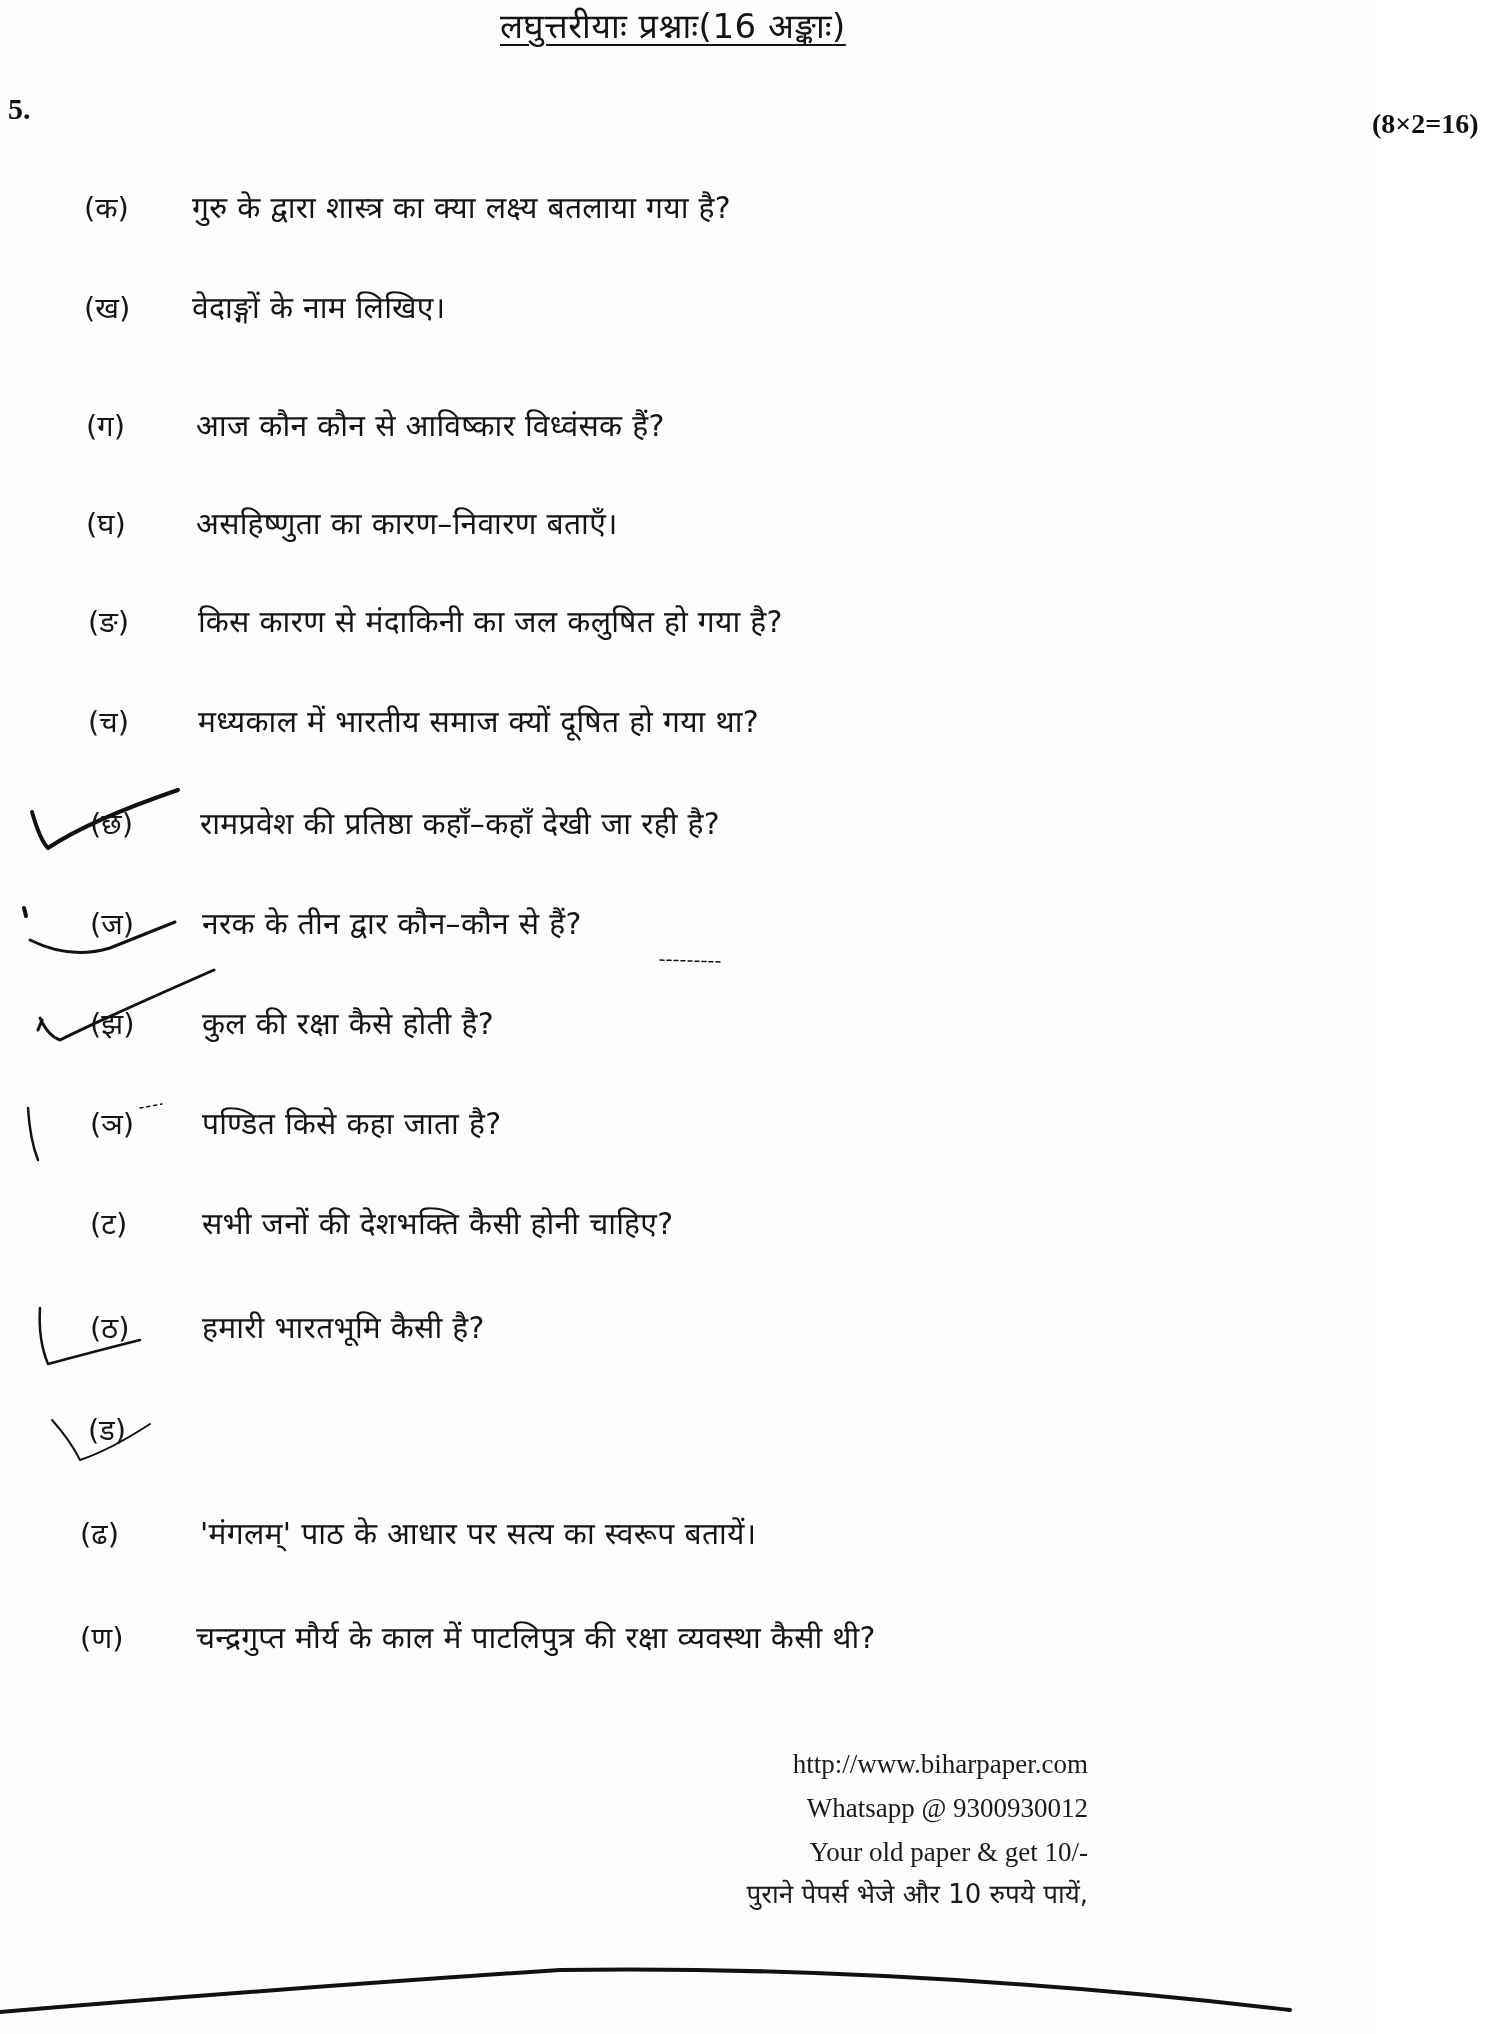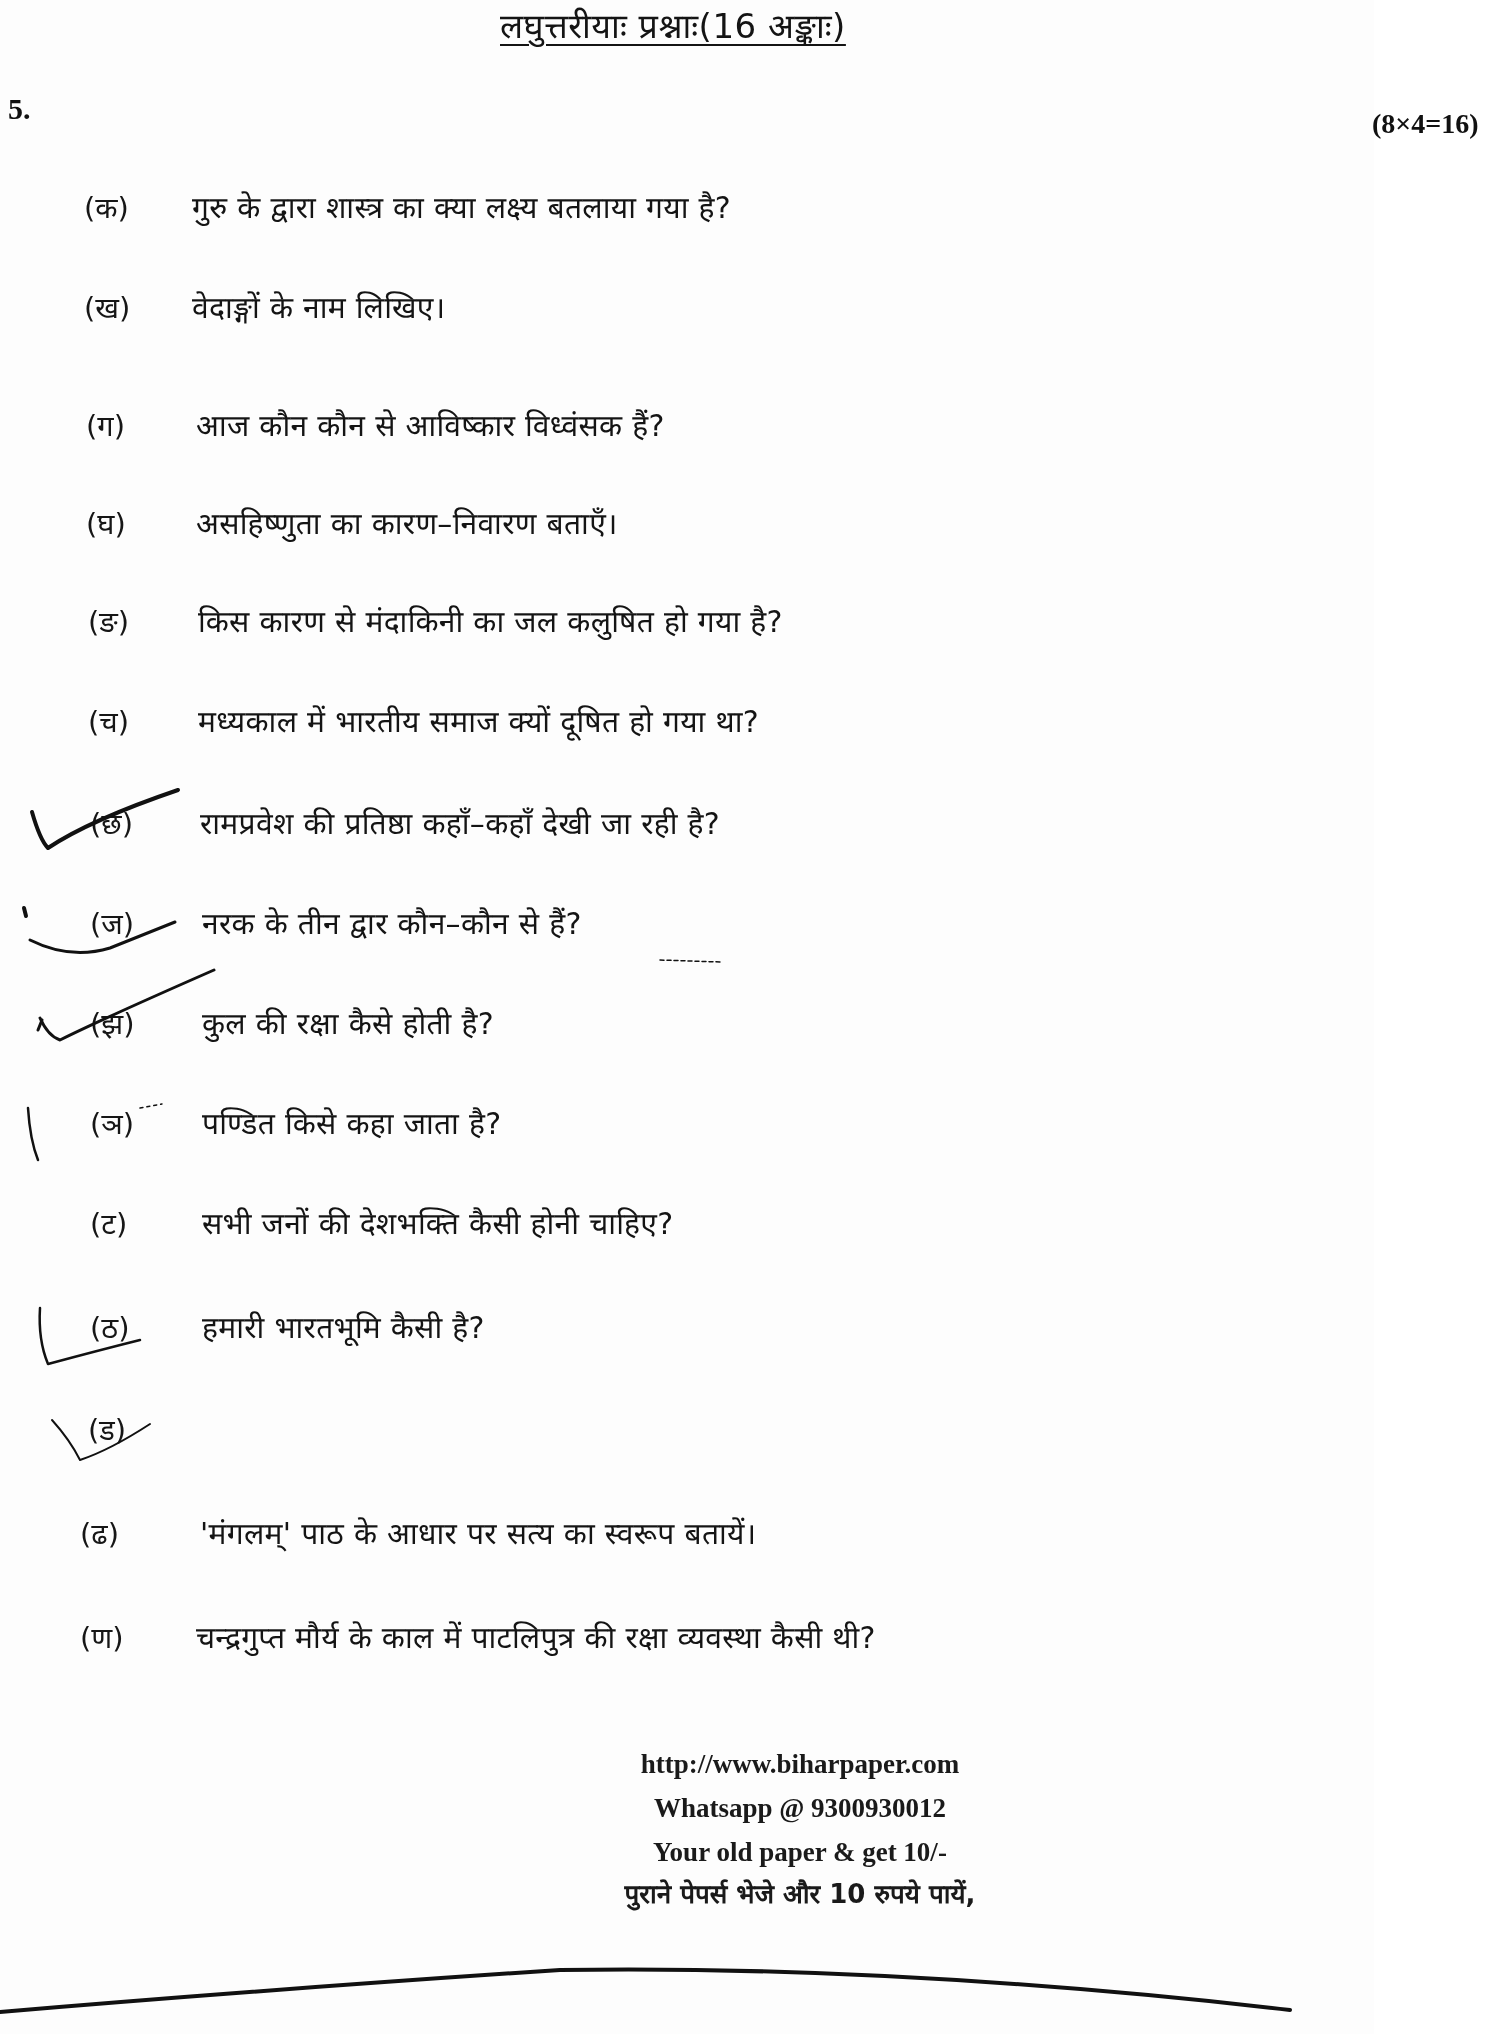--- a/index.html
+++ b/index.html
@@ -83,26 +83,26 @@
       left: 192px;
       top: 0;
       font-size: 30px;
       line-height: 44px;
       color: #141414;
       white-space: nowrap;
       letter-spacing: 0.3px;
     }
     .footer {
       position: absolute;
-      left: 500px;
+      left: 488px;
       width: 600px;
       top: 1742px;
-      text-align: center;
+      text-align: right;
       font-family: "Liberation Serif", "DejaVu Serif", serif;
-      font-weight: bold;
+      font-weight: normal;
       color: #1a1a1a;
     }
     .footer .line {
       display: block;
       font-size: 27px;
       line-height: 44px;
       white-space: nowrap;
     }
     .footer .line.small {
       font-size: 26px;
@@ -121,21 +121,21 @@
     }
   </style>
 </head>
 <body>
 
 <div class="page">
 
   <div class="section-title">लघुत्तरीयाः प्रश्नाः(16 अङ्काः)</div>
 
   <div class="q-number">5.</div>
-  <div class="q-marks">(8×4=16)</div>
+  <div class="q-marks">(8×2=16)</div>
 
   <div class="subq" style="top:186px">
     <span class="subq-label">(क)</span>
     <span class="subq-text">गुरु के द्वारा शास्त्र का क्या लक्ष्य बतलाया गया है?</span>
   </div>
   <div class="subq" style="top:286px">
     <span class="subq-label">(ख)</span>
     <span class="subq-text">वेदाङ्गों के नाम लिखिए।</span>
   </div>
   <div class="subq" style="top:404px">

